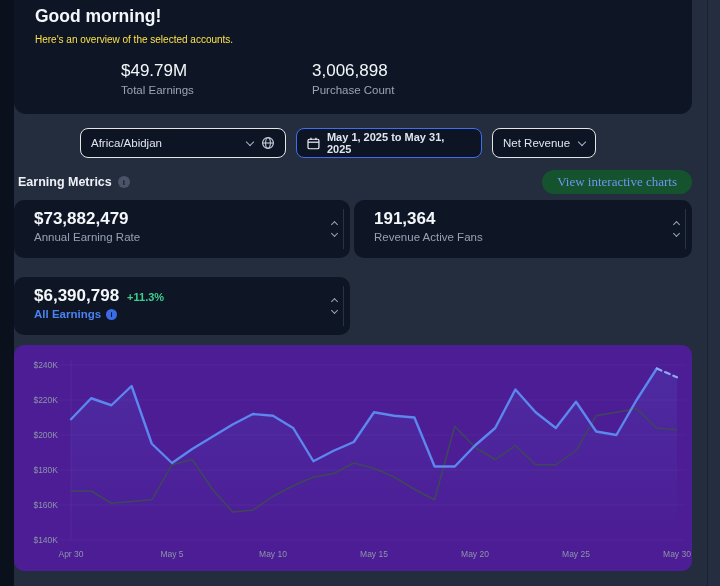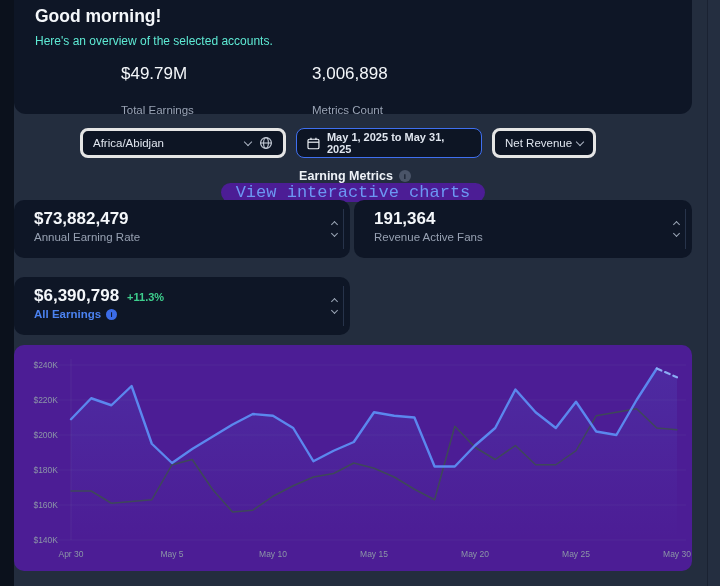--- a/index.html
+++ b/index.html
@@ -12,48 +12,48 @@
     color: #f2f5f9;
   }
   .left-strip { position:absolute; left:0; top:0; width:14px; height:586px; background:#0b111c; }
   .scrollbar-track { position:absolute; right:0; top:0; width:13px; height:586px; background:#242e40; border-left:1px solid #1a2232; }
   .content { position:absolute; left:14px; top:0; width:678px; height:586px; }
 
   
   .greeting-card { position:absolute; left:0; top:-14px; width:678px; height:128px;
     background:#0e1626; border-radius:12px; padding:20px 20px 0 21px; }
   .greeting-title { font-size:17.5px; font-weight:bold; color:#f4f7fa; }
-  .greeting-subtitle { margin-top:7px; font-size:12px; color:#5eead4; }
+  .greeting-subtitle { margin-top:7px; font-size:10px; color:#fde047; }
   .stats-row { margin-top:16px; margin-left:86px; display:flex; }
   .stat { width:191px; }
   .stat-value { font-size:17px; font-weight:normal; color:#f4f7fa; }
-  .stat-label { margin-top:20px; font-size:11.5px; color:#9aa4b5; }
+  .stat-label { margin-top:3px; font-size:11.5px; color:#9aa4b5; }
 
   
   .filter-row { position:absolute; left:66px; top:128px; height:30px; display:flex; gap:10px; }
-  .control { height:30px; background:#0d1524; border:3px solid #e5e5e5; border-radius:8px;
+  .control { height:30px; background:#0d1524; border:1px solid #e5e5e5; border-radius:8px;
     display:flex; align-items:center; padding:0 10px; font-size:11.5px; color:#dfe5ee; cursor:pointer; }
   .control-tz { width:206px; justify-content:space-between; }
   .control-custom { width:95px; justify-content:space-between; color:#c9d0dc; }
   .control-date { width:186px; border:1.4px solid #3f6ff0; gap:7px; font-weight:bold; font-size:11px; }
   .control-metric { width:104px; justify-content:space-between; }
   .chev { width:6px; height:6px; border-right:1.6px solid #aab3c2; border-bottom:1.6px solid #aab3c2;
     transform:rotate(45deg); margin-top:-3px; display:inline-block; flex:none; }
   .tz-icons { display:flex; align-items:center; gap:8px; }
   .icon-svg { display:block; }
 
   
   .section-header { position:absolute; left:0; top:169px; width:678px; height:26px;
-    display:flex; align-items:center; justify-content:space-between;flex-direction:column; }
+    display:flex; align-items:center; justify-content:space-between; }
   .section-left { display:flex; align-items:center; gap:6px; padding-left:4px; }
   .section-title { font-size:12.5px; font-weight:bold; color:#eef2f7; }
   .info-dot { width:12px; height:12px; border-radius:50%; background:#4a5468; color:#111827;
     font-size:8px; font-weight:bold; display:flex; align-items:center; justify-content:center; font-style:normal; }
-  .pill-btn { height:24px; border:none; border-radius:12px; background:#4c1d95; color:#6c97f3;
-    font-size:17px; padding:0 15px; font-family:Liberation Mono, monospace; cursor:pointer; }
+  .pill-btn { height:24px; border:none; border-radius:12px; background:#14532d; color:#6c97f3;
+    font-size:13px; padding:0 15px; font-family:Liberation Serif, serif; cursor:pointer; }
 
   
   .metrics-grid { position:absolute; left:0; top:200px; width:678px;
     display:grid; grid-template-columns:336px 338px; column-gap:4px; row-gap:19px; }
   .metric-card { position:relative; height:58px; background:#0e1626; border-radius:10px; padding:9px 40px 0 20px; }
   .metric-value-row { display:flex; align-items:baseline; gap:8px; }
   .metric-value { font-size:17px; font-weight:bold; color:#f4f7fa; }
   .metric-delta { font-size:11px; font-weight:bold; color:#3ecf8e; }
   .metric-label { margin-top:2px; font-size:11.5px; color:#97a1b2; }
   .metric-label-link { margin-top:2px; font-size:11.5px; font-weight:bold; color:#4b82f0;
@@ -82,21 +82,21 @@
   <section class="greeting-card">
     <div class="greeting-title">Good morning!</div>
     <div class="greeting-subtitle">Here's an overview of the selected accounts.</div>
     <div class="stats-row">
       <div class="stat">
         <div class="stat-value">$49.79M</div>
         <div class="stat-label">Total Earnings</div>
       </div>
       <div class="stat">
         <div class="stat-value">3,006,898</div>
-        <div class="stat-label">Metrics Count</div>
+        <div class="stat-label">Purchase Count</div>
       </div>
     </div>
   </section>
 
   <div class="filter-row">
     <div class="control control-tz">
       <span>Africa/Abidjan</span>
       <span class="tz-icons">
         <span class="chev"></span>
         <svg class="icon-svg" width="14" height="14" viewBox="0 0 14 14">

